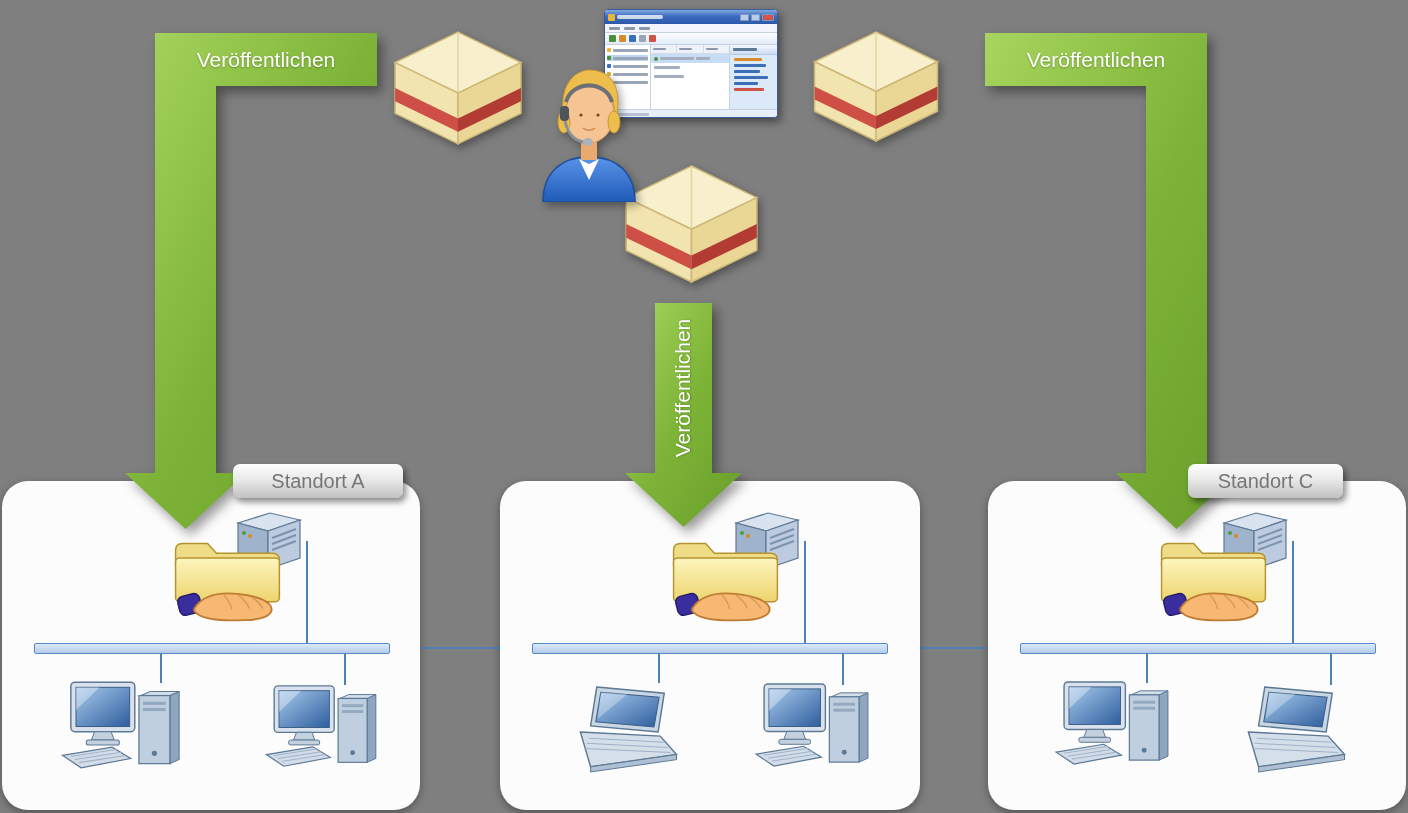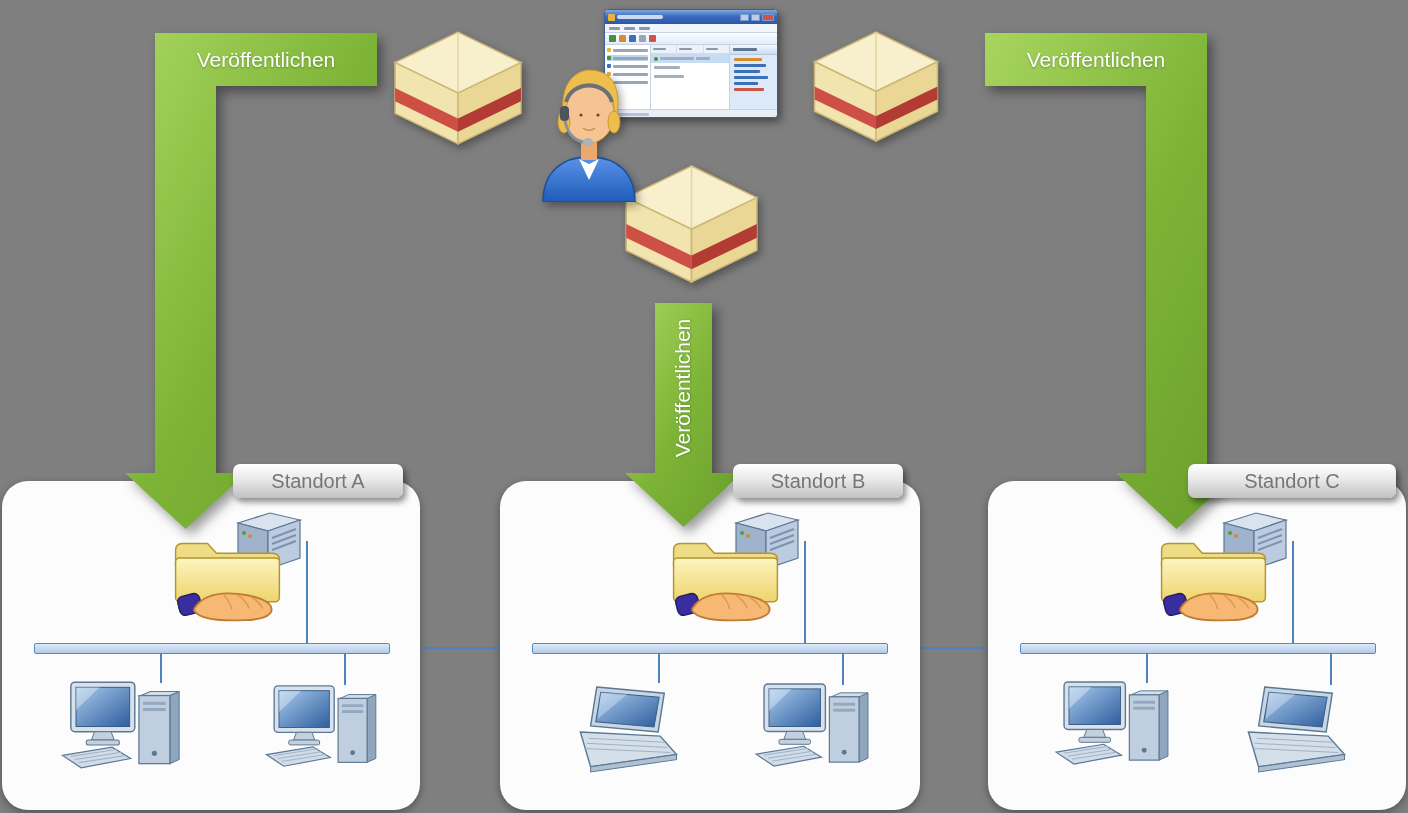--- a/index.html
+++ b/index.html
@@ -14,21 +14,21 @@
   #site-b{left:500px;width:420px;}
   #site-c{left:988px;width:418px;}
 
   .site-label{position:absolute;top:464px;width:170px;height:34px;border-radius:7px;
         background:linear-gradient(180deg,#FFFFFF 0%,#E9E9E9 45%,#C1C1C1 100%);
         box-shadow:3px 4px 6px rgba(0,0,0,0.45);
         display:flex;align-items:center;justify-content:center;
         color:#767676;font-size:20px;font-weight:normal;z-index:6;}
   #label-a{left:233px;}
   #label-b{left:733px;}
-  #label-c{left:1188px;width:208px;}
+  #label-c{left:1188px;width:155px;}
 
   
   .arrow-svg{position:absolute;z-index:4;filter:drop-shadow(5px 6px 6px rgba(0,0,0,0.40));}
   #arrow-left{left:120px;top:28px;}
   #arrow-center{left:620px;top:300px;}
   #arrow-right{left:955px;top:28px;}
   .arrow-label-h{position:absolute;height:53px;width:222px;top:33px;z-index:5;
         display:flex;align-items:center;justify-content:center;color:#FFF;font-size:21px;
         text-shadow:0 1px 2px rgba(0,0,0,0.3);}
   #arrow-label-left{left:155px;}
@@ -256,21 +256,20 @@
     <div class="drop drop-r"></div>
     <svg class="pc" style="left:66px;top:196px;width:124px;height:94px" viewBox="0 0 125 95">
         <use href="#sym-desktop"></use>
       </svg>
     <svg class="pc" style="left:244px;top:204px;width:132px;height:90px" viewBox="0 0 125 88">
         <use href="#sym-laptop"></use>
       </svg>
   </div>
 
   <div class="site-label" id="label-a">Standort A</div>
-  <div class="site-label" id="label-b">Standort B</div>
   <div class="site-label" id="label-c">Standort C</div>
 
   <svg class="arrow-svg" id="arrow-left" width="262" height="505" viewBox="0 0 262 505">
     <path d="M35,5 L257,5 L257,58 L96,58 L96,445 L126,445 L65.5,501 L5,445 L35,445 Z" fill="url(#gArrow)"></path>
   </svg>
   <svg class="arrow-svg" id="arrow-center" width="127" height="230" viewBox="0 0 127 230">
     <path d="M35,3 L92,3 L92,173 L122,173 L63.5,227 L5,173 L35,173 Z" fill="url(#gArrow)"></path>
   </svg>
   <svg class="arrow-svg" id="arrow-right" width="287" height="505" viewBox="0 0 287 505">
     <path d="M30,5 L252,5 L252,445 L282,445 L221.5,501 L161,445 L191,445 L191,58 L30,58 Z" fill="url(#gArrow)"></path>

